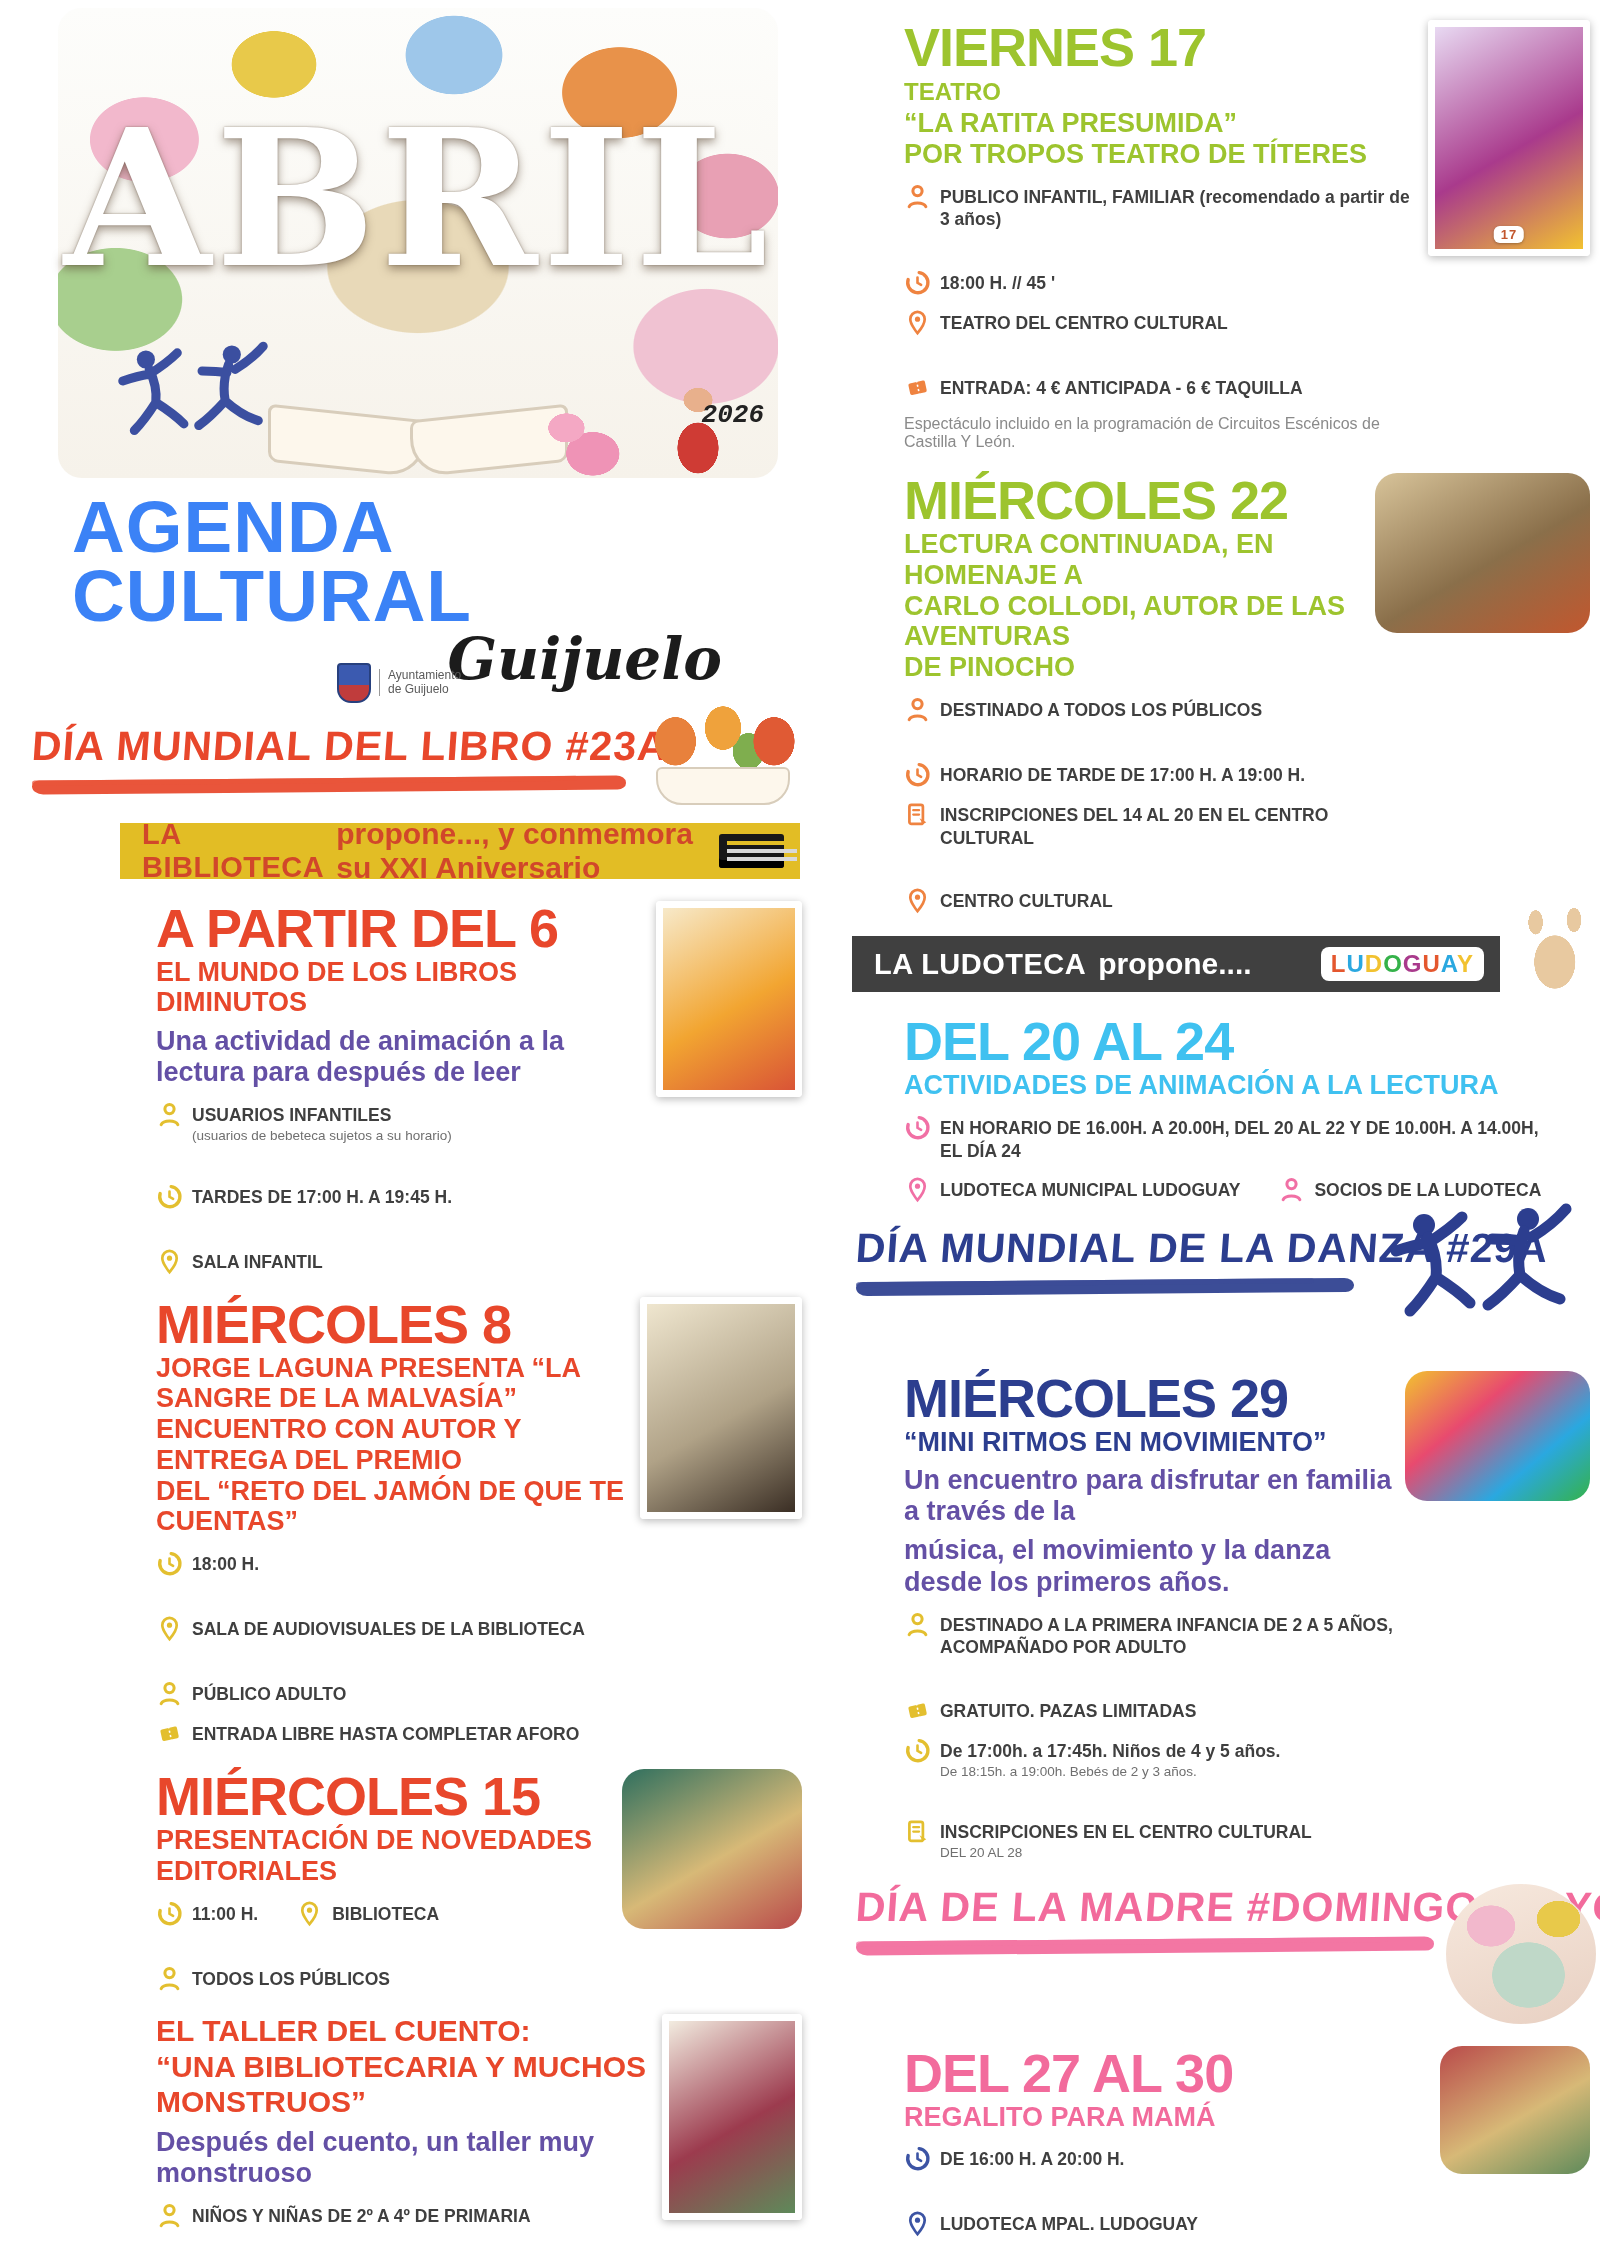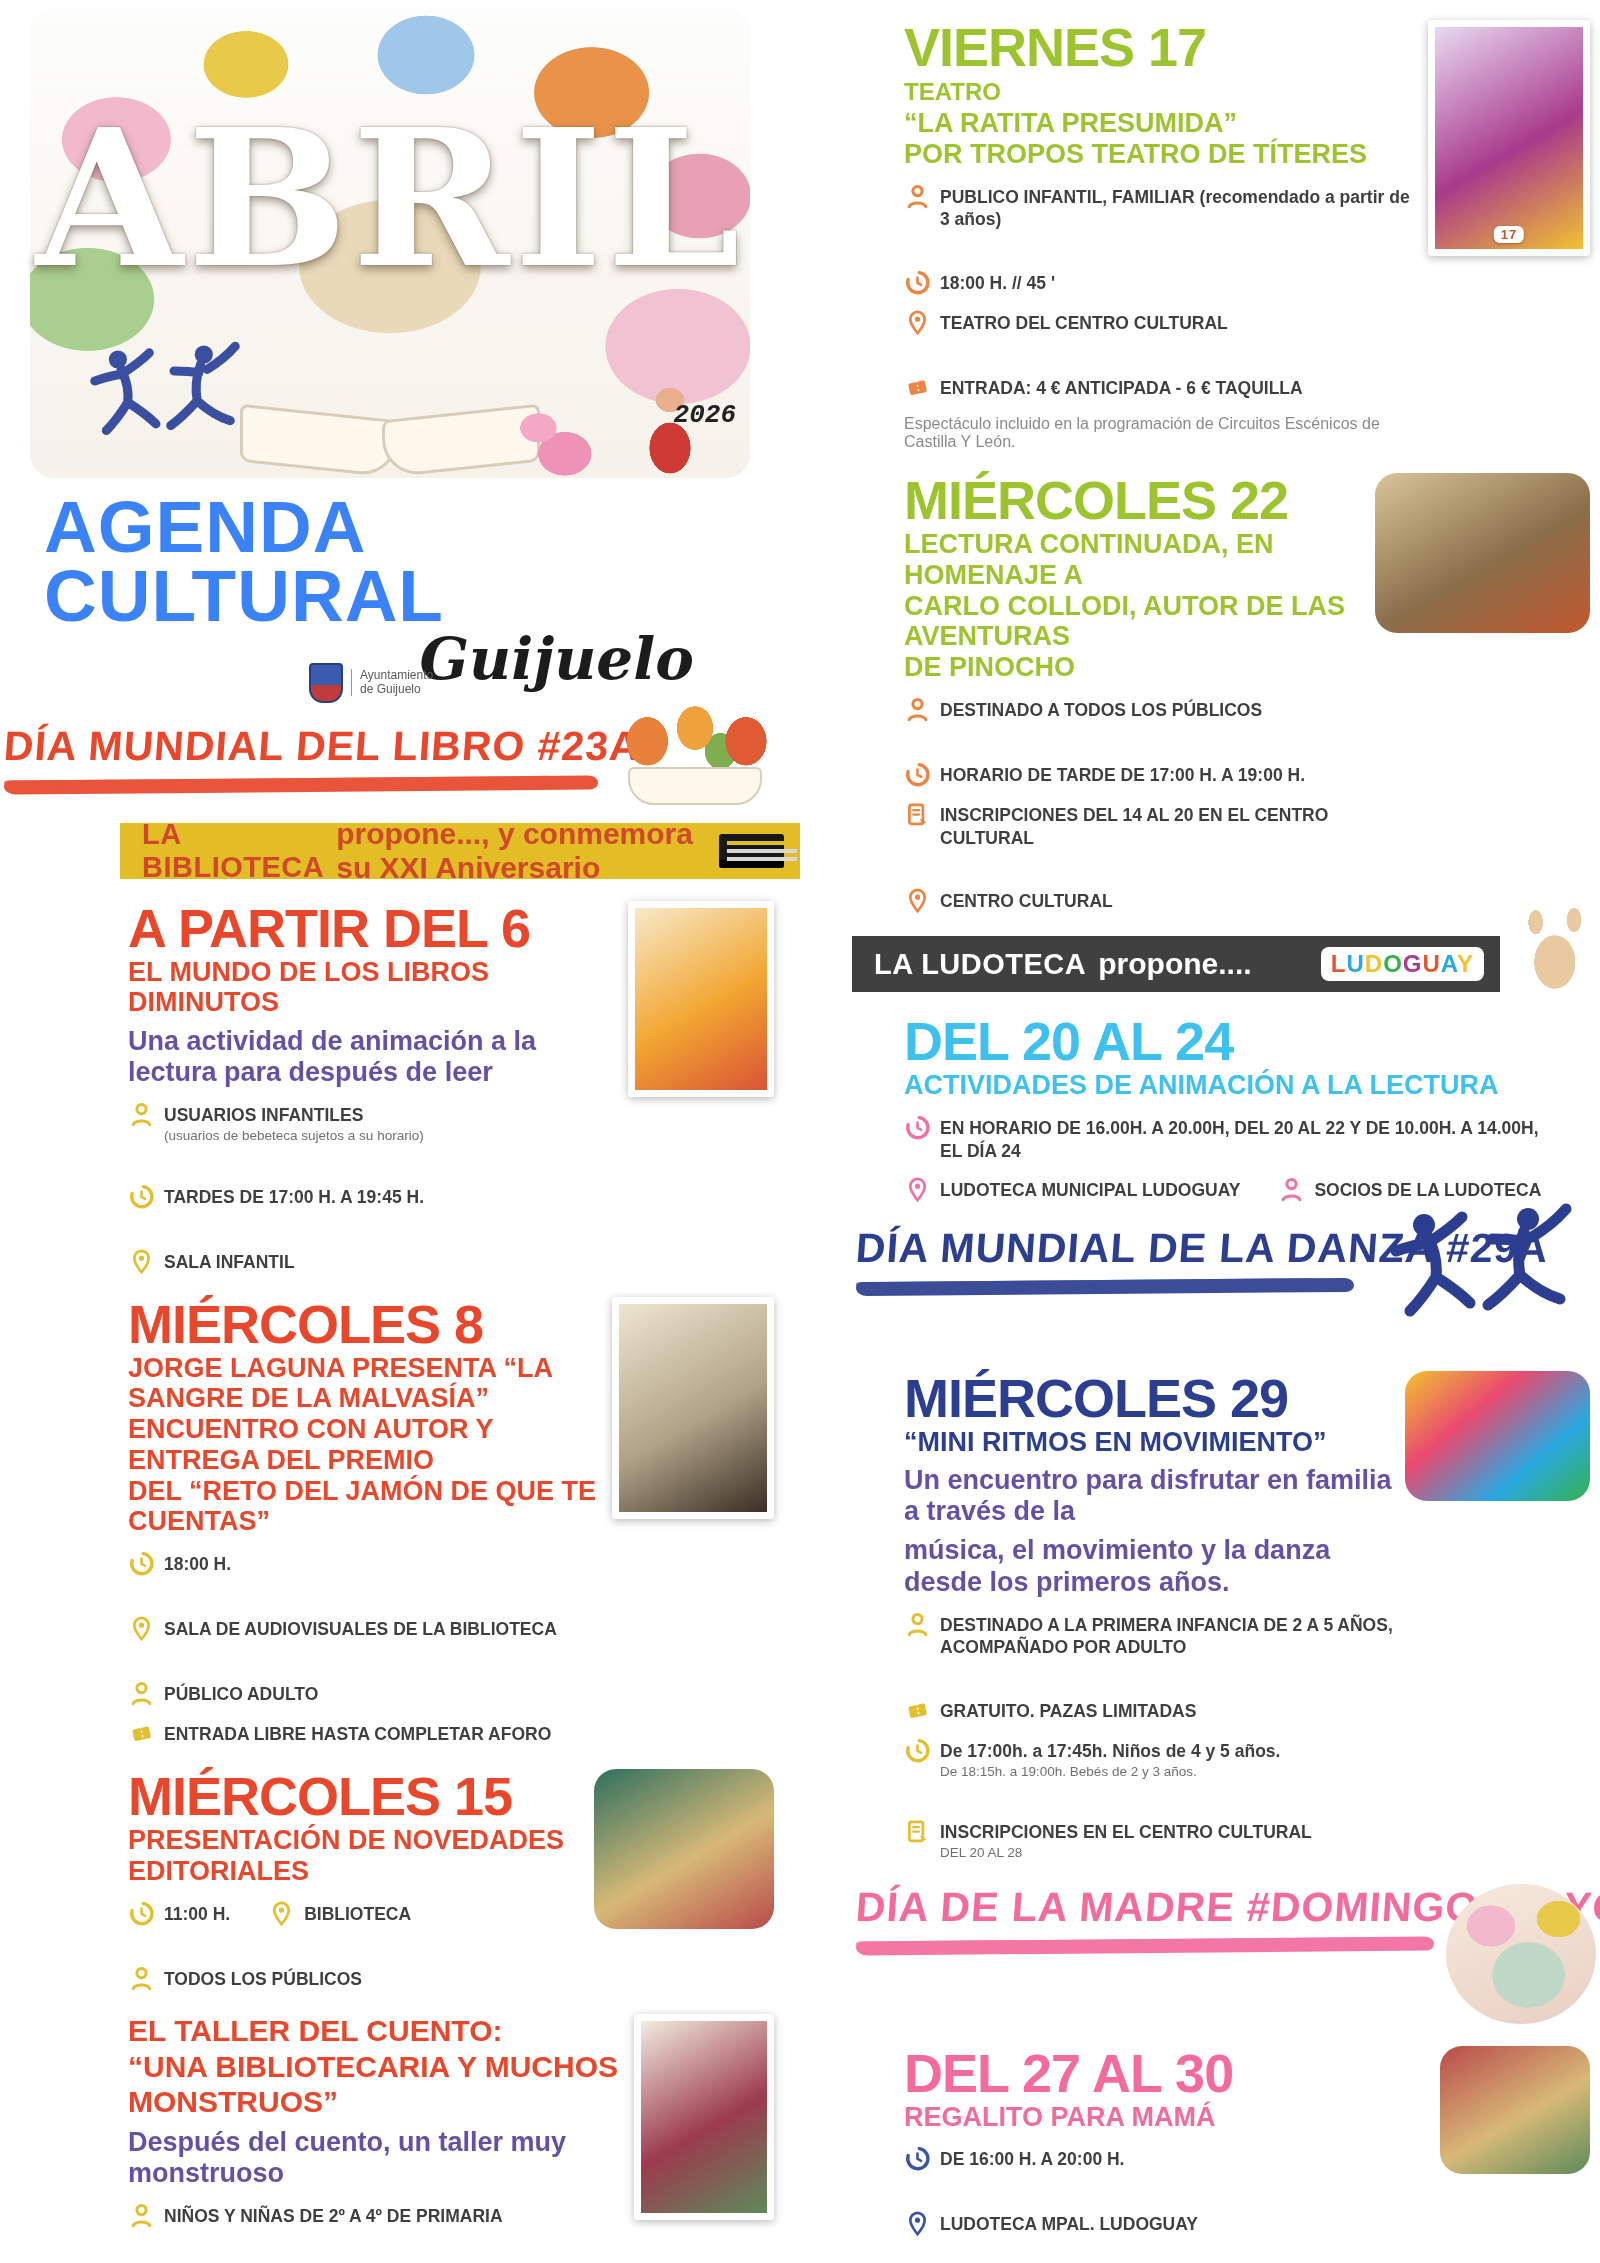--- a/index.html
+++ b/index.html
@@ -1,18 +1,18 @@
 <!DOCTYPE html>
 <html lang="es"><head>
 <meta charset="utf-8">
 <style>
   html,body{margin:0;padding:0;width:1600px;height:2263px;background:#fff;overflow:hidden;
     font-family:"Liberation Sans",sans-serif;color:#3f3f3f;}
   .col{position:absolute;top:0;}
-  #col-left{left:0;width:780px;}
+  #col-left{left:28px;width:780px;}
   #col-right{left:852px;width:744px;}
 
   
   #header-art{position:relative;width:720px;height:470px;margin:8px 0 0 30px;border-radius:24px;
     background:
       radial-gradient(90px 70px at 12% 28%,#f2b8cc 0 60%,transparent 61%),
       radial-gradient(70px 55px at 30% 12%,#e8c94a 0 60%,transparent 61%),
       radial-gradient(80px 65px at 55% 10%,#9ec7ea 0 60%,transparent 61%),
       radial-gradient(95px 75px at 78% 18%,#e8924a 0 60%,transparent 61%),
       radial-gradient(85px 70px at 93% 40%,#e8a0b4 0 60%,transparent 61%),
@@ -66,21 +66,21 @@
     border:2px solid #d8cdbb;border-radius:6px 6px 26px 26px;}
   .dancers-svg{width:230px;height:150px;color:#2c3e8f;margin-top:-26px;}
   .mother-blob{width:150px;height:140px;border-radius:50%;background:
     radial-gradient(40px 34px at 30% 30%,#f2b8cc 0 60%,transparent 61%),
     radial-gradient(36px 30px at 75% 25%,#e8c94a 0 60%,transparent 61%),
     radial-gradient(60px 54px at 55% 65%,#bfd8c8 0 60%,transparent 61%),
     linear-gradient(160deg,#f7e9de,#e8d0c2);}
 
   
   .ribbon-wrap{position:relative;margin:18px 0 10px 0;}
-  #col-left .ribbon-wrap{margin-left:120px;width:680px;}
+  #col-left .ribbon-wrap{margin-left:92px;width:680px;}
   #col-right .ribbon-wrap{width:648px;}
   .ribbon{display:flex;align-items:center;gap:12px;height:56px;padding:0 16px 0 22px;}
   .ribbon .lead{font-size:29px;font-weight:900;letter-spacing:.5px;}
   .ribbon .rest{font-size:30px;font-weight:700;}
   .logo-block{margin-left:auto;width:110px;height:34px;background:#181818;border-radius:3px;
     box-shadow:inset 0 -8px 0 #000;position:relative;}
   .logo-block::after{content:"";position:absolute;left:8px;top:7px;width:70px;height:4px;
     background:#e2bd25;box-shadow:0 8px 0 #d8d8d8,0 16px 0 #d8d8d8;}
   .logo-ludoguay{margin-left:auto;background:#fff;border-radius:8px;padding:3px 10px;
     font-size:24px;font-weight:900;letter-spacing:1px;}

